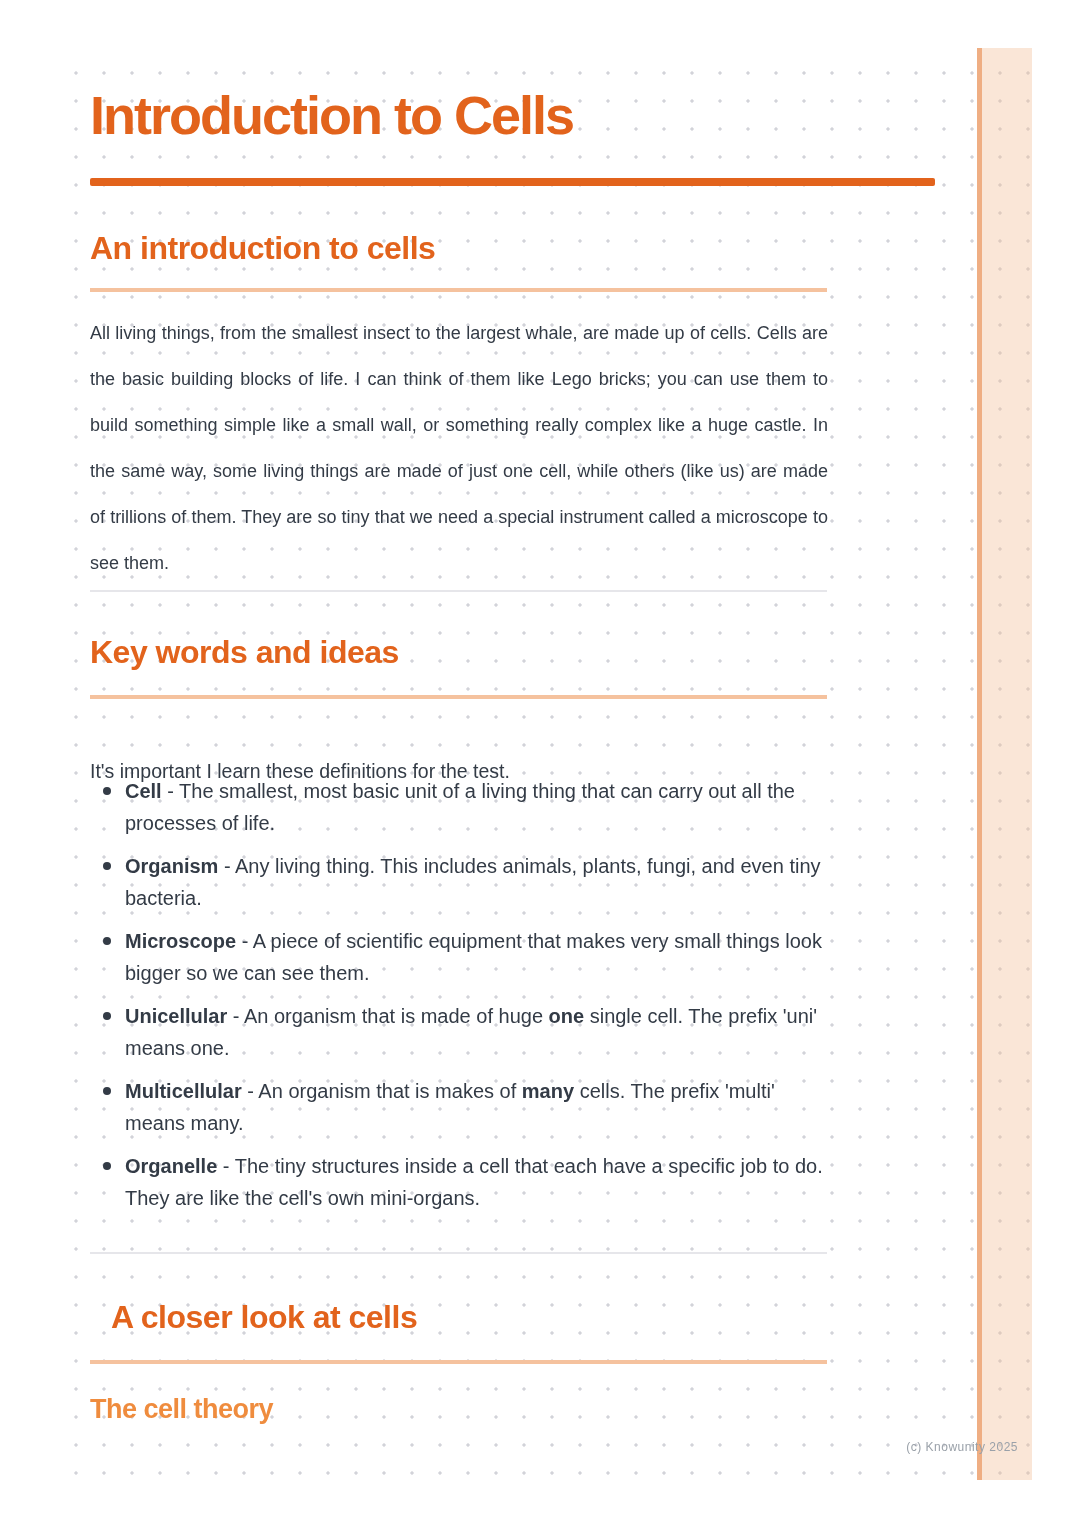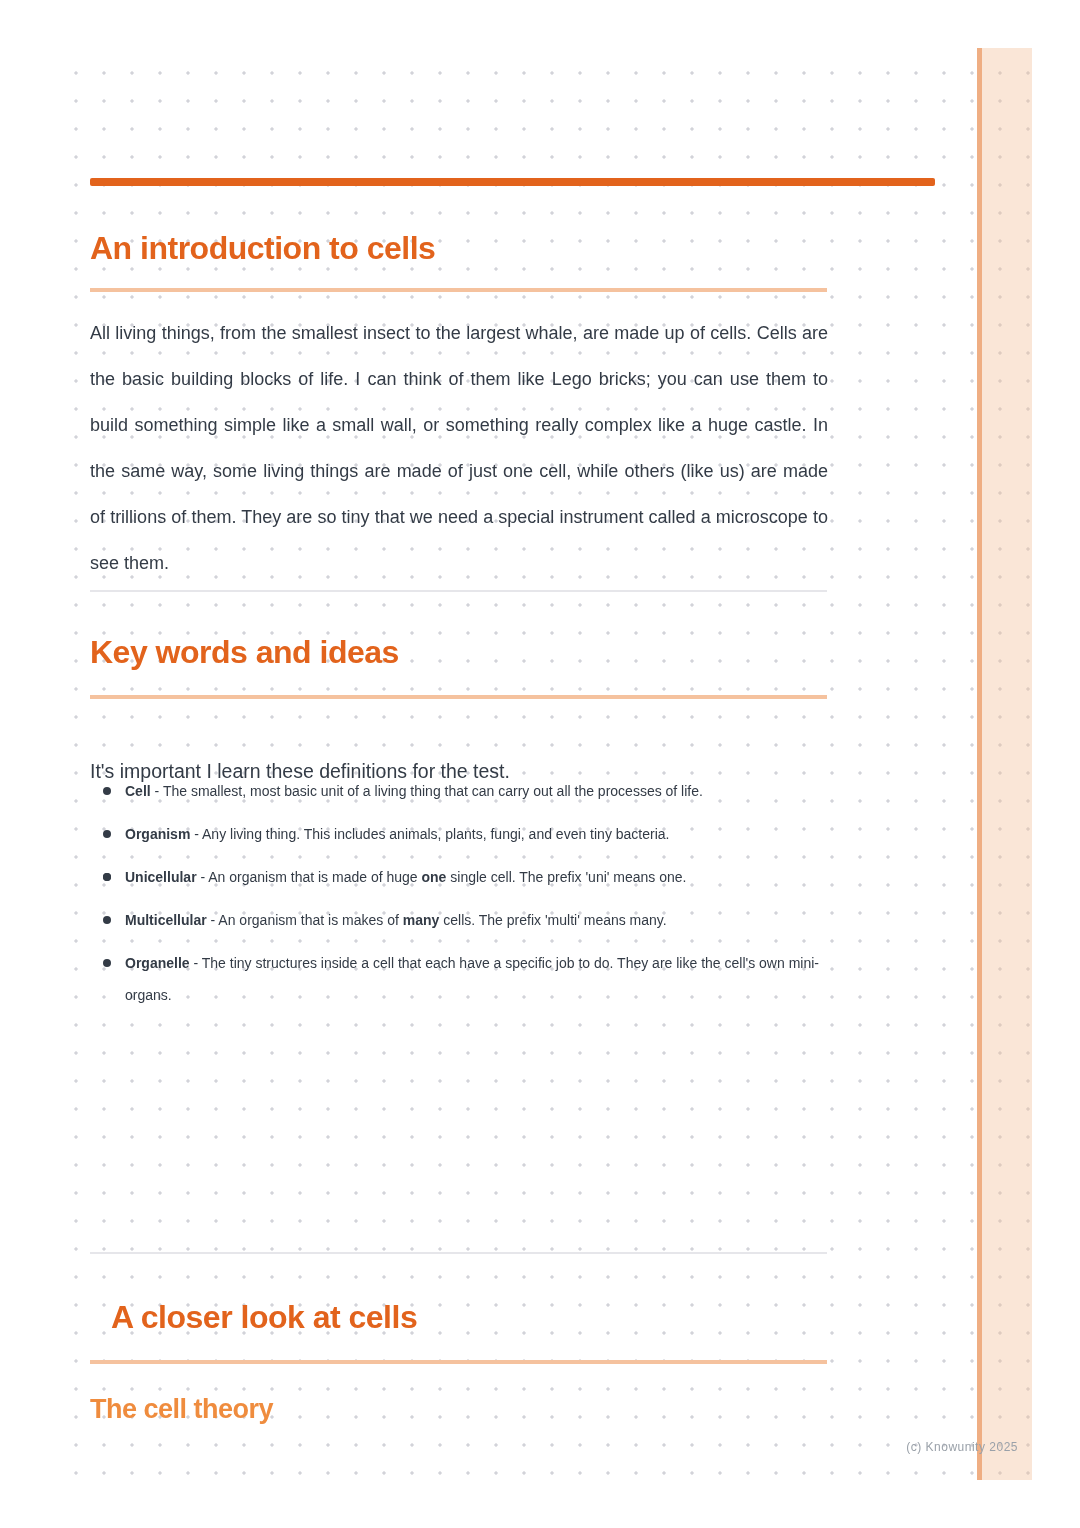--- a/index.html
+++ b/index.html
@@ -57,21 +57,21 @@
     font-size:19.5px;line-height:32px;color:#333b46;z-index:2;
   }
   .klist{
     position:absolute;left:35px;top:727px;width:748px;
     margin:0;padding:0;list-style:none;z-index:2;
   }
   .klist li{
     position:relative;
     padding-left:35px;
     margin-bottom:11px;
-    font-size:14px;line-height:32px;color:#333b46;
+    font-size:20px;line-height:32px;color:#333b46;
   }
   .bullet-dot{
     position:absolute;left:13px;top:12px;
     width:8px;height:8px;border-radius:50%;
     background:#333b46;
   }
   .b{font-weight:700;}
   .i{margin-top:7px;}
   .h3{
     position:absolute;left:35px;top:1348px;
@@ -91,20 +91,21 @@
   #h2-closer{top:1253px;margin-left:21px;} #u-closer{top:1312px;}
 </style>
 </head>
 <body>
 
 <div class="page">
   <div class="sheet">
 
     <div class="stripe"></div>
 
+    <div class="h1">Introduction to Cells</div>
     <div class="rule"></div>
 
     <div class="h2" id="h2-intro">An introduction to cells</div>
     <div class="h2-underline" id="u-intro"></div>
 
     <div class="para">All living things, from the smallest insect to the largest whale, are made up of cells. Cells are the basic building blocks of life. I can think of them like Lego bricks; you can use them to build something simple like a small wall, or something really complex like a huge castle. In the same way, some living things are made of just one cell, while others (like us) are made of trillions of them. They are so tiny that we need a special instrument called a microscope to see them.</div>
 
     <div class="divider" id="div-1"></div>
 
     <div class="h2" id="h2-key">Key words and ideas</div>
@@ -116,20 +117,21 @@
       <li>
         <span class="bullet-dot"></span>
         <span><span class="b">Cell</span><span> - The smallest, most basic unit of a living thing that can carry out all the processes of life.</span></span>
       </li>
       <li>
         <span class="bullet-dot"></span>
         <span><span class="b">Organism</span><span> - Any living thing. This includes animals, plants, fungi, and even tiny bacteria.</span></span>
       </li>
       <li>
         <span class="bullet-dot"></span>
+        <span><span class="b">Microscope</span><span> - A piece of scientific equipment that makes very small things look bigger so we can see them.</span></span>
       </li>
       <li>
         <span class="bullet-dot"></span>
         <span><span class="b">Unicellular</span><span> - An organism that is made of huge </span><span class="b">one</span><span> single cell. The prefix 'uni' means one.</span></span>
       </li>
       <li>
         <span class="bullet-dot"></span>
         <span><span class="b">Multicellular</span><span> - An organism that is makes of </span><span class="b">many</span><span> cells. The prefix 'multi' means many.</span></span>
       </li>
       <li>

